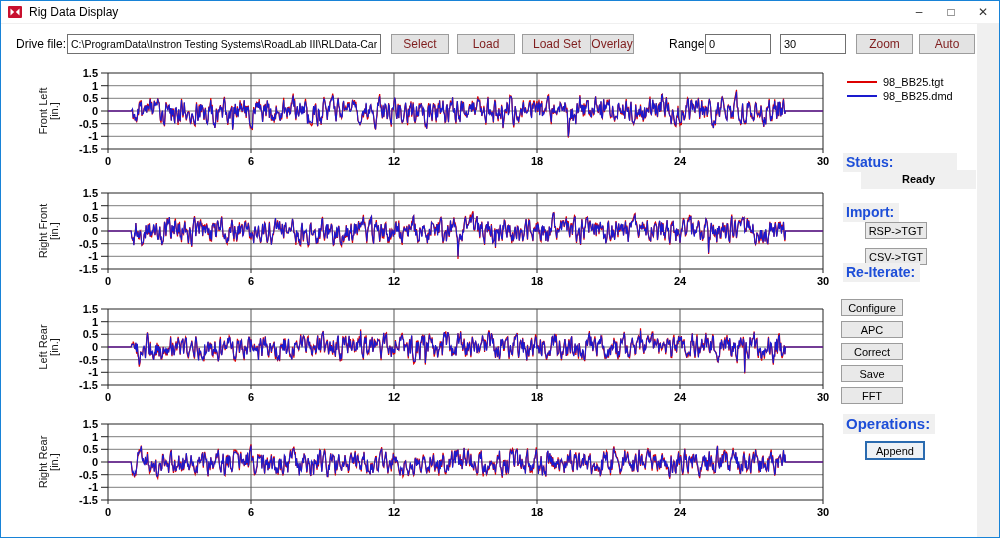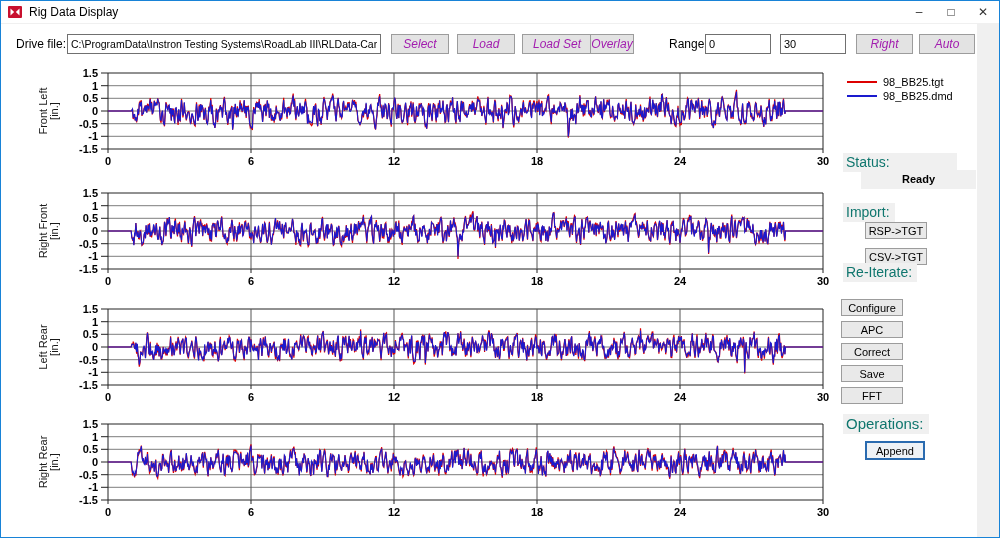--- a/index.html
+++ b/index.html
@@ -12,35 +12,35 @@
   .win-controls{display:flex;height:22px;}
   .win-btn{width:32px;height:22px;display:flex;align-items:center;justify-content:center;
            font-size:12px;color:#333;cursor:default;}
   .right-strip{position:absolute;left:976px;top:22px;width:23px;height:515px;background:#f0f0f0;}
 
   
   .tb-label{position:absolute;font-size:12px;color:#000;}
   .tb-input{position:absolute;height:20px;border:1px solid #707070;background:#fff;
             font-family:"Liberation Sans",sans-serif;font-size:10.5px;padding:0 3px;box-sizing:border-box;}
   .btn{position:absolute;height:20px;background:#e3e3e3;border:1px solid #9c9c9c;
-       font-family:"Liberation Sans",sans-serif;font-size:12px;color:#a21caf;padding:0;box-sizing:border-box;font-style:italic;}
+       font-family:"Liberation Sans",sans-serif;font-size:12px;color:#7f1d1d;padding:0;box-sizing:border-box;}
 
   
   .chart-svg{position:absolute;left:32px;}
   .tick{font:bold 11px "Liberation Sans",sans-serif;fill:#000;}
   .axis-title{font:11px "Liberation Sans",sans-serif;fill:#1a1a1a;}
 
   
   #legend{position:absolute;left:846px;top:74px;}
   .legend-row{display:flex;align-items:center;height:14px;}
   .legend-swatch{display:inline-block;width:30px;height:0;border-top:2px solid #000;margin-right:6px;}
   .legend-label{font-size:11px;color:#000;}
 
   
-  .side-heading{position:absolute;background:#f0f0f0;font-weight:normal;font-size:14px;color:#0f766e;
+  .side-heading{position:absolute;background:#f0f0f0;font-weight:bold;font-size:14px;color:#1d4ed8;
                 padding:1px 5px 2px 3px;white-space:nowrap;}
   #status-value{position:absolute;left:860px;top:169px;width:115px;height:19px;background:#f0f0f0;
                 font-weight:bold;font-size:11px;text-align:center;line-height:19px;}
   .btn-col{position:absolute;display:flex;flex-direction:column;align-items:center;}
   .side-btn{width:62px;height:17px;background:#e9e9e9;border:1px solid #9c9c9c;
             font-family:"Liberation Sans",sans-serif;font-size:11px;color:#000;padding:0;box-sizing:border-box;}
   .side-btn.primary{width:60px;height:19px;border:2px solid #2a6bb0;background:#eef2f6;}
 </style>
 </head>
 <body>
@@ -67,21 +67,21 @@
 
   <span class="tb-label" style="left:15px;top:36px;">Drive file:</span>
   <input class="tb-input" style="left: 66px; top: 33px; width: 314px;" value="C:\ProgramData\Instron Testing Systems\RoadLab III\RLData-Cars\98_BB25.tgt">
   <button class="btn" style="left:390px;top:33px;width:58px;">Select</button>
   <button class="btn" style="left:456px;top:33px;width:58px;">Load</button>
   <button class="btn" style="left:521px;top:33px;width:70px;">Load Set</button>
   <button class="btn" style="left:589px;top:33px;width:44px;">Overlay</button>
   <span class="tb-label" style="left:668px;top:36px;">Range:</span>
   <input class="tb-input" style="left: 704px; top: 33px; width: 66px; font-size: 11px;" value="0">
   <input class="tb-input" style="left: 779px; top: 33px; width: 66px; font-size: 11px;" value="30">
-  <button class="btn" style="left:855px;top:33px;width:57px;">Right</button>
+  <button class="btn" style="left:855px;top:33px;width:57px;">Zoom</button>
   <button class="btn" style="left:918px;top:33px;width:56px;">Auto</button>
 
   <div id="charts-area">
       <svg width="800" height="106" class="chart-svg" style="top: 64px;">
         <g>
           <line x1="75" y1="8.0" x2="790" y2="8.0" stroke="#222" stroke-width="1"></line>
           <line x1="75" y1="20.7" x2="790" y2="20.7" stroke="#7d7d7d" stroke-width="1"></line>
           <line x1="75" y1="33.3" x2="790" y2="33.3" stroke="#7d7d7d" stroke-width="1"></line>
           <line x1="75" y1="46.0" x2="790" y2="46.0" stroke="#7d7d7d" stroke-width="1"></line>
           <line x1="75" y1="58.7" x2="790" y2="58.7" stroke="#7d7d7d" stroke-width="1"></line>

